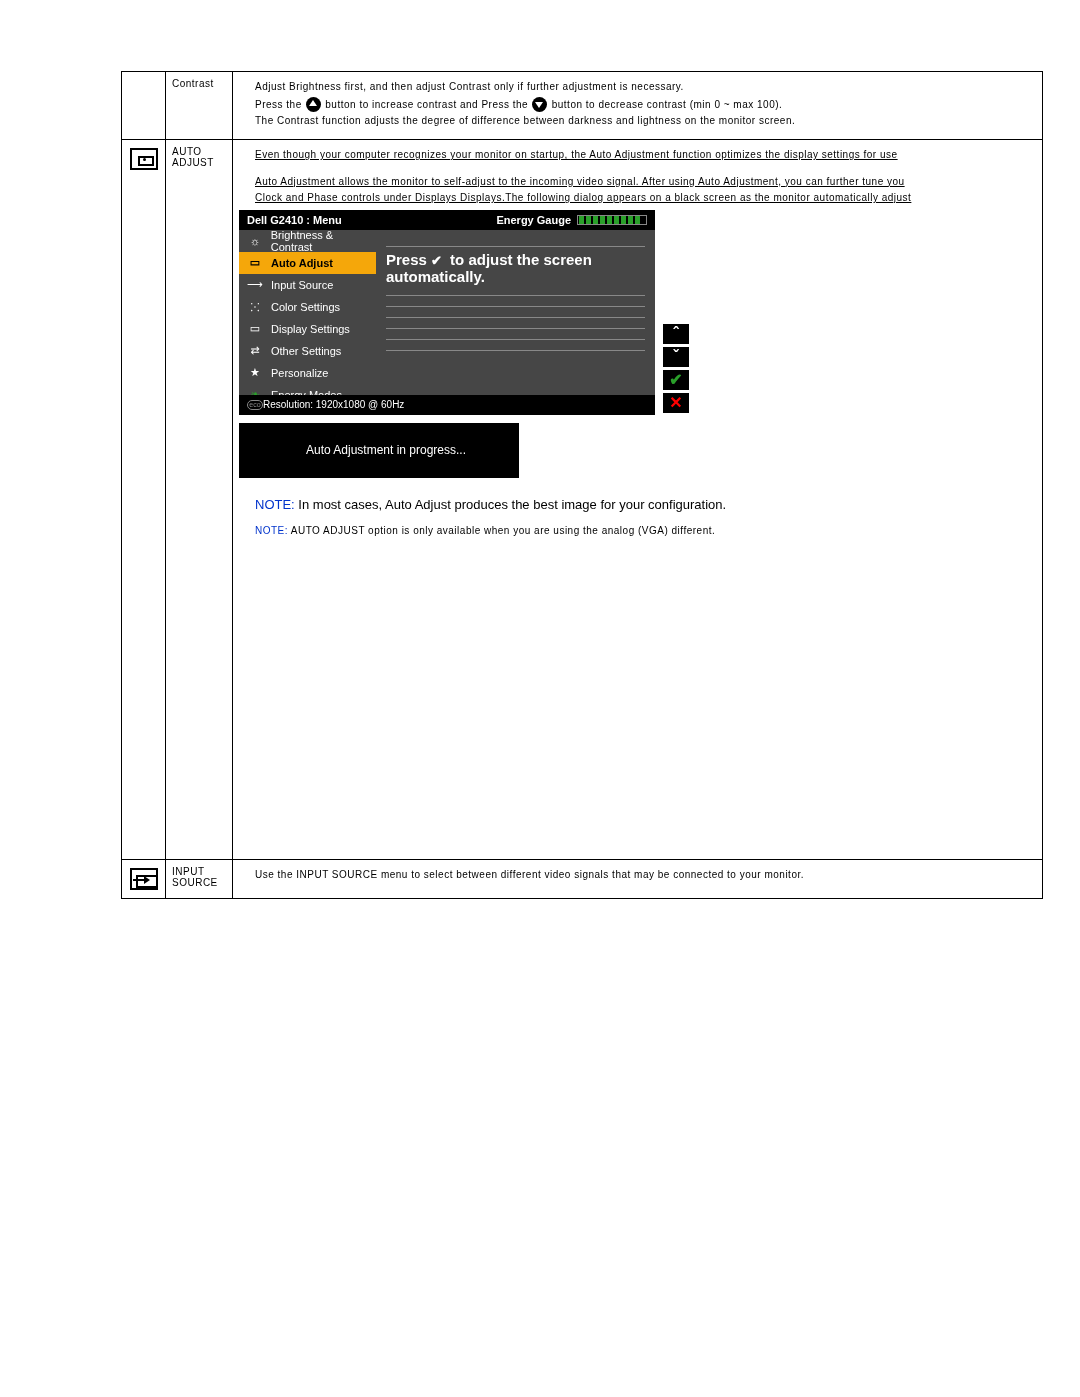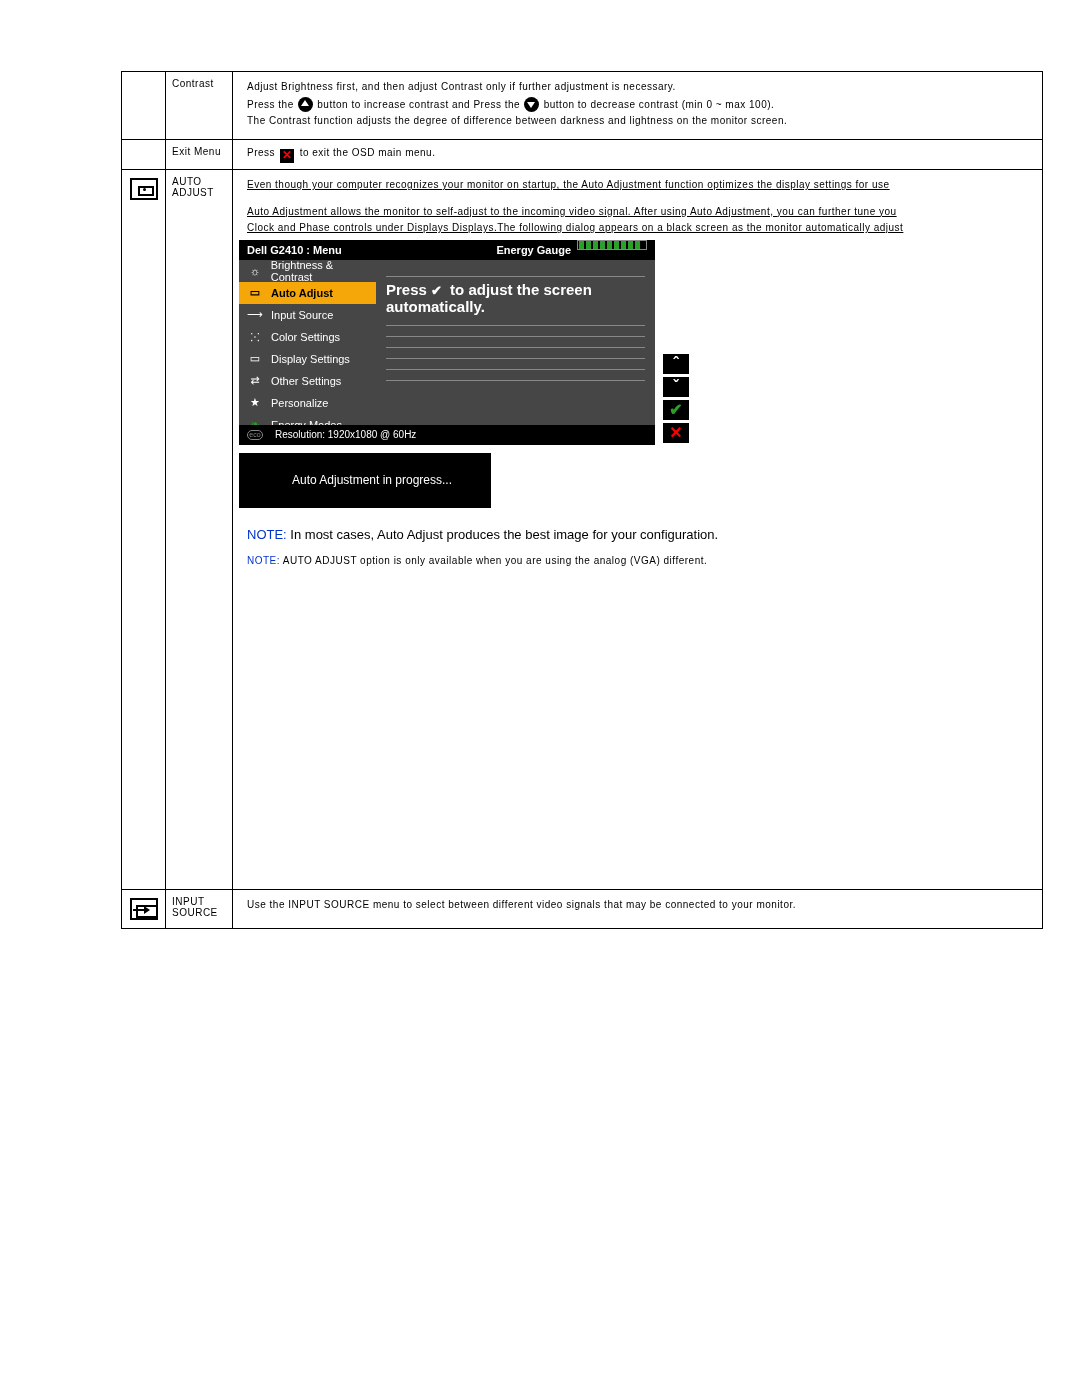--- a/index.html
+++ b/index.html
@@ -29,21 +29,21 @@
     vertical-align: top;
     padding: 6px 6px;
     font-size: 10px;
   }
   td.iconcell { width: 44px; text-align: center; padding: 4px 2px;}
   td.labelcell { width: 67px; }
   td.desc { overflow: hidden; }
   td.noborder-top { border-top: none; }
   td.noborder-bottom { border-bottom: none; }
   td.noborder-right { border-right: none; }
-  .line { margin: 2px 8px; line-height: 1.45; }
+  .line { margin: 2px 16px; line-height: 1.45; }
   .circle-btn {
     display: inline-block;
     width: 15px; height: 15px;
     border-radius: 50%;
     background: #000;
     vertical-align: -4px;
     position: relative;
     margin: 0 1px;
   }
   .circle-btn::after{
@@ -85,45 +85,45 @@
     border-left:6px solid #000;}
   
   .osd {
     width: 416px; height: 205px; background:#464646; position:relative;
     margin: 4px 0 6px 0; font-family: Arial, sans-serif; letter-spacing:0;
     font-size: 11px; color:#fff;
   }
   .osd-top { background:#000; height:20px; line-height:20px; padding:0 8px;
     display:flex; justify-content:space-between; align-items:center;
     font-weight:bold; font-size:11px;}
-  .gauge { display:inline-flex; align-items:flex-start; }
+  .gauge { display:inline-flex; align-items:center; }
   .gauge-bar { display:inline-block; width:70px; height:10px; border:1px solid #888;
     margin-left:6px; position:relative; background:#000;}
   .gauge-bar span { position:absolute; top:0; bottom:0; width:5px; background:#2aa02a; }
   .osd-left { position:absolute; left:0; top:20px; width:137px; }
   .osd-item { display:flex; align-items:center; height:22px; padding-left:8px; gap:8px;}
   .osd-item .ic { width:16px; height:14px; display:inline-flex; align-items:center; justify-content:center;}
   .osd-item.sel { background:#f5a70a; color:#000; font-weight:bold;}
   .osd-right { position:absolute; left:137px; right:0; top:20px; bottom:20px;
     padding:6px 10px; font-weight:bold; font-size:15px;}
   .osd-right .hr { border:none; border-top:1px solid #888; margin:10px 0;}
   .osd-bottom { position:absolute; left:0; right:0; bottom:0; height:20px;
     background:#000; line-height:20px; padding-left:8px; font-size:10px;
-    display:flex; align-items:center; gap:12px;}
+    display:flex; align-items:center; gap:0;}
   .osd-ctrl { position:absolute; right:-34px; top:114px; display:flex;
     flex-direction:column; gap:3px;}
   .osd-ctrl .btn { width:26px; height:20px; background:#000;
     display:flex; align-items:center; justify-content:center; font-size:16px;
     font-weight:bold;}
   .osd-ctrl .up  { color:#fff;}
   .osd-ctrl .dn  { color:#fff;}
   .osd-ctrl .ok  { color:#2aa02a;}
   .osd-ctrl .cx  { color:#f00;}
   .chk::before{content:"✔"; font-size:13px; margin-right:4px;}
-  .progress-box { width:252px; height:55px; background:#000; color:#fff;
+  .progress-box { width:280px; height:55px; background:#000; color:#fff;
     display:flex; align-items:center; justify-content:center; font-size:12px;
     margin: 8px 0 18px 0; letter-spacing:0;padding-left:14px;}
   .ovf { white-space: nowrap; text-decoration: underline; }
   .eco{display:inline-block;width:16px;height:10px;border:1px solid #888;border-radius:8px;font-size:7px;line-height:8px;text-align:center;color:#888;}
 </style>
 </head>
 <body>
 
 <div class="page">
 <table class="main">
@@ -143,31 +143,20 @@
       <span>Press the </span>
       <span class="circle-btn up"></span>
       <span> button to increase contrast and Press the </span>
       <span class="circle-btn down"></span>
       <span> button to decrease contrast (min 0 ~ max 100).</span>
     </div>
     <div class="line">The Contrast function adjusts the degree of difference between darkness and lightness on the monitor screen.</div>
   </td>
 </tr>
 
-<tr>
-  <td class="iconcell noborder-top noborder-bottom"></td>
-  <td class="labelcell">Exit Menu</td>
-  <td class="desc noborder-right" style="height:26px">
-    <span class="line">
-      <span>Press </span>
-      <span class="x-btn">✕</span>
-      <span> to exit the OSD main menu.</span>
-    </span>
-  </td>
-</tr>
 
 <tr>
   <td class="iconcell" style="border-bottom:1px solid #000">
     <span class="sq-icon auto-adj"></span>
   </td>
   <td class="labelcell">AUTO ADJUST</td>
   <td class="desc noborder-right" style="height:720px">
     <div class="line ovf">Even though your computer recognizes your monitor on startup, the Auto Adjustment function optimizes the display settings for use</div>
     <div style="height:8px"></div>
     <div class="line ovf">Auto Adjustment allows the monitor to self-adjust to the incoming video signal. After using Auto Adjustment, you can further tune you</div>

